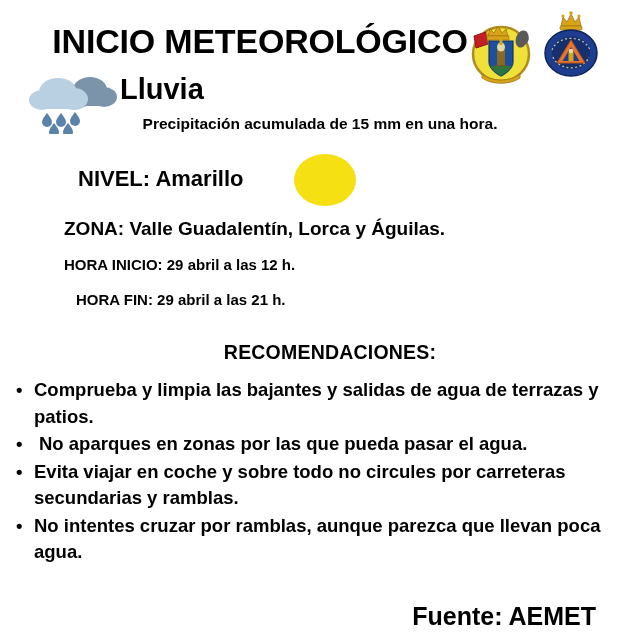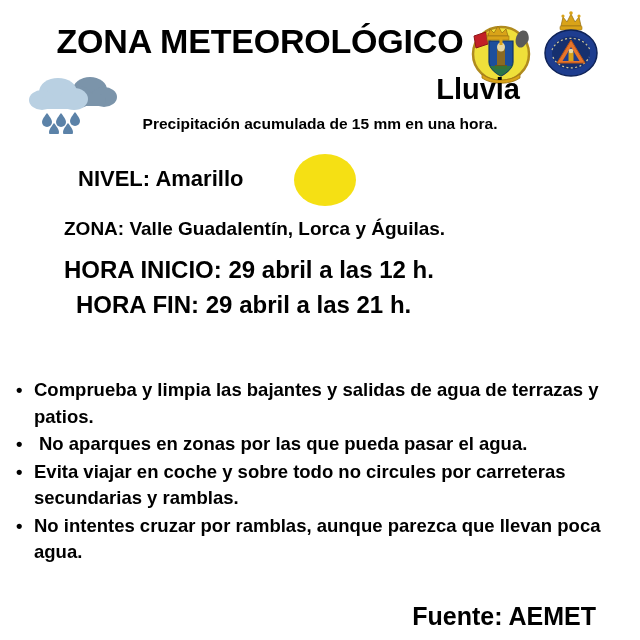--- a/index.html
+++ b/index.html
@@ -55,21 +55,21 @@
     font-weight: 700;
     letter-spacing: -0.2px;
     line-height: 1.05;
     white-space: nowrap;
   }
   .subtitle {
     position: absolute;
     left: 120px;
     top: 74px;
     width: 400px;
-    text-align: right;
+    text-align: left;
     font-size: 29px;
     font-weight: 700;
     line-height: 1.05;
   }
   .precip {
     position: absolute;
     left: 70px;
     top: 115px;
     width: 500px;
     text-align: center;
@@ -93,21 +93,21 @@
     top: 154px;
     width: 62px;
     height: 52px;
     border-radius: 50%;
   }
 
   
   .info-line {
     position: absolute;
     left: 64px;
-    font-size: 24px;
+    font-size: 15px;
     font-weight: 700;
     white-space: nowrap;
     line-height: 1.1;
   }
   .info-zona  { top: 219px; font-size: 19px; }
   .info-ini   { top: 257px; }
   .info-fin   { top: 292px; margin-left: 12px; }
 
   
   .rec-head {
@@ -233,31 +233,32 @@
       <g fill="#5b82a8">
         <path d="M19 47 C19 47 14 53 14 56 a5 5 0 0 0 10 0 C24 53 19 47 19 47 Z"></path>
         <path d="M33 47 C33 47 28 53 28 56 a5 5 0 0 0 10 0 C38 53 33 47 33 47 Z"></path>
         <path d="M47 46 C47 46 42 52 42 55 a5 5 0 0 0 10 0 C52 52 47 46 47 46 Z"></path>
         <path d="M26 57 C26 57 21 63 21 66 a5 5 0 0 0 10 0 C31 63 26 57 26 57 Z"></path>
         <path d="M40 57 C40 57 35 63 35 66 a5 5 0 0 0 10 0 C45 63 40 57 40 57 Z"></path>
       </g>
     </svg>
   </div>
 
-  <div class="title">ZONA METEOROLÓGICO</div>
+  <div class="title">INICIO METEOROLÓGICO</div>
   <div class="subtitle">Lluvia</div>
   <div class="precip">Precipitación acumulada de 15 mm en una hora.</div>
 
   <div class="nivel">NIVEL: Amarillo</div>
   <div class="level-dot" style="background: rgb(245, 224, 20);"></div>
 
   <div class="info-line info-zona">ZONA: Valle Guadalentín, Lorca y Águilas.</div>
   <div class="info-line info-ini">HORA INICIO: 29 abril a las 12 h.</div>
   <div class="info-line info-fin">HORA FIN: 29 abril a las 21  h.</div>
 
+  <div class="rec-head">RECOMENDACIONES:</div>
   <ul class="rec-list" id="rec-list">
       <li class="rec-item"><span class="dot">•</span><span>Comprueba y limpia las bajantes y salidas de agua de terrazas y patios.</span></li>
       <li class="rec-item indent"><span class="dot">•</span><span>No aparques en zonas por las que pueda pasar el agua.</span></li>
       <li class="rec-item"><span class="dot">•</span><span>Evita viajar en coche y sobre todo no circules por carreteras secundarias y ramblas.</span></li>
       <li class="rec-item"><span class="dot">•</span><span>No intentes cruzar por ramblas, aunque parezca que llevan poca agua.</span></li>
     </ul>
 
   <div class="source">Fuente: AEMET</div>
 
 </div>

